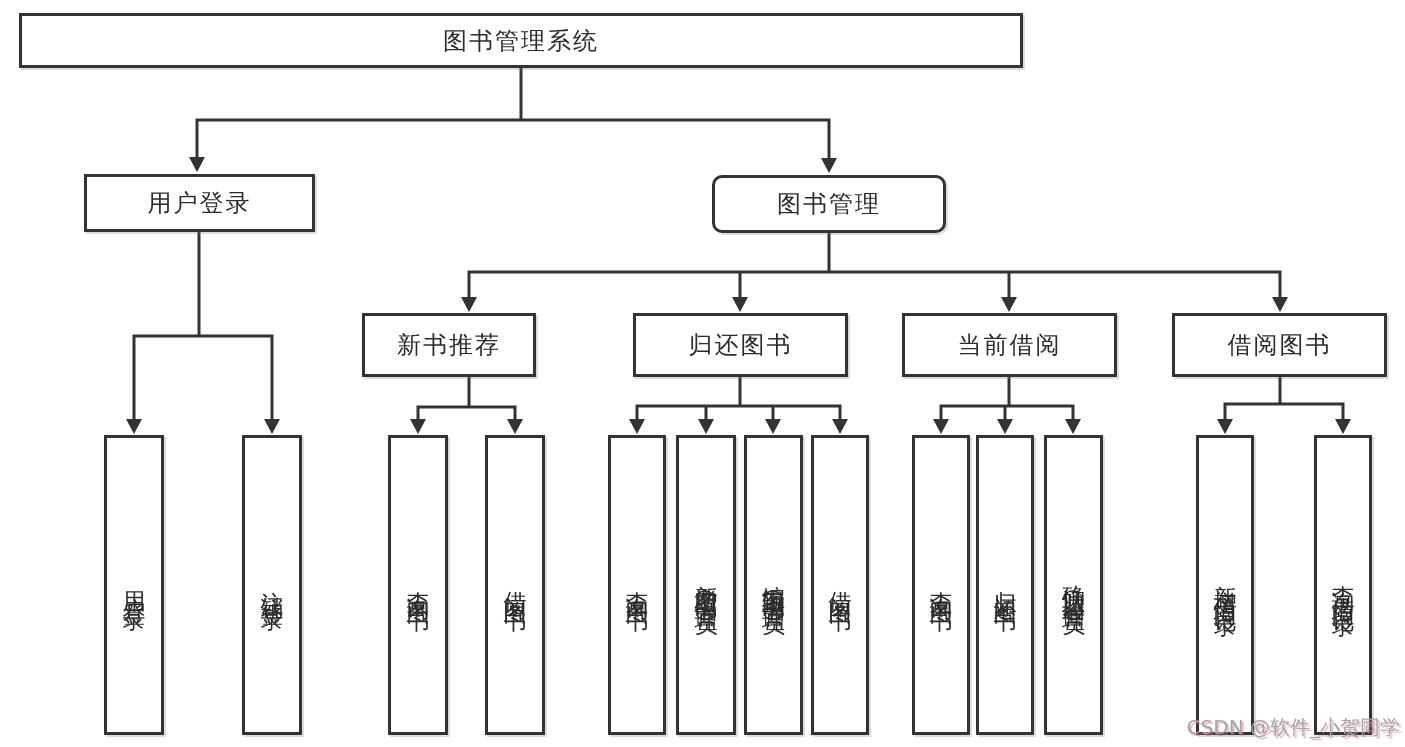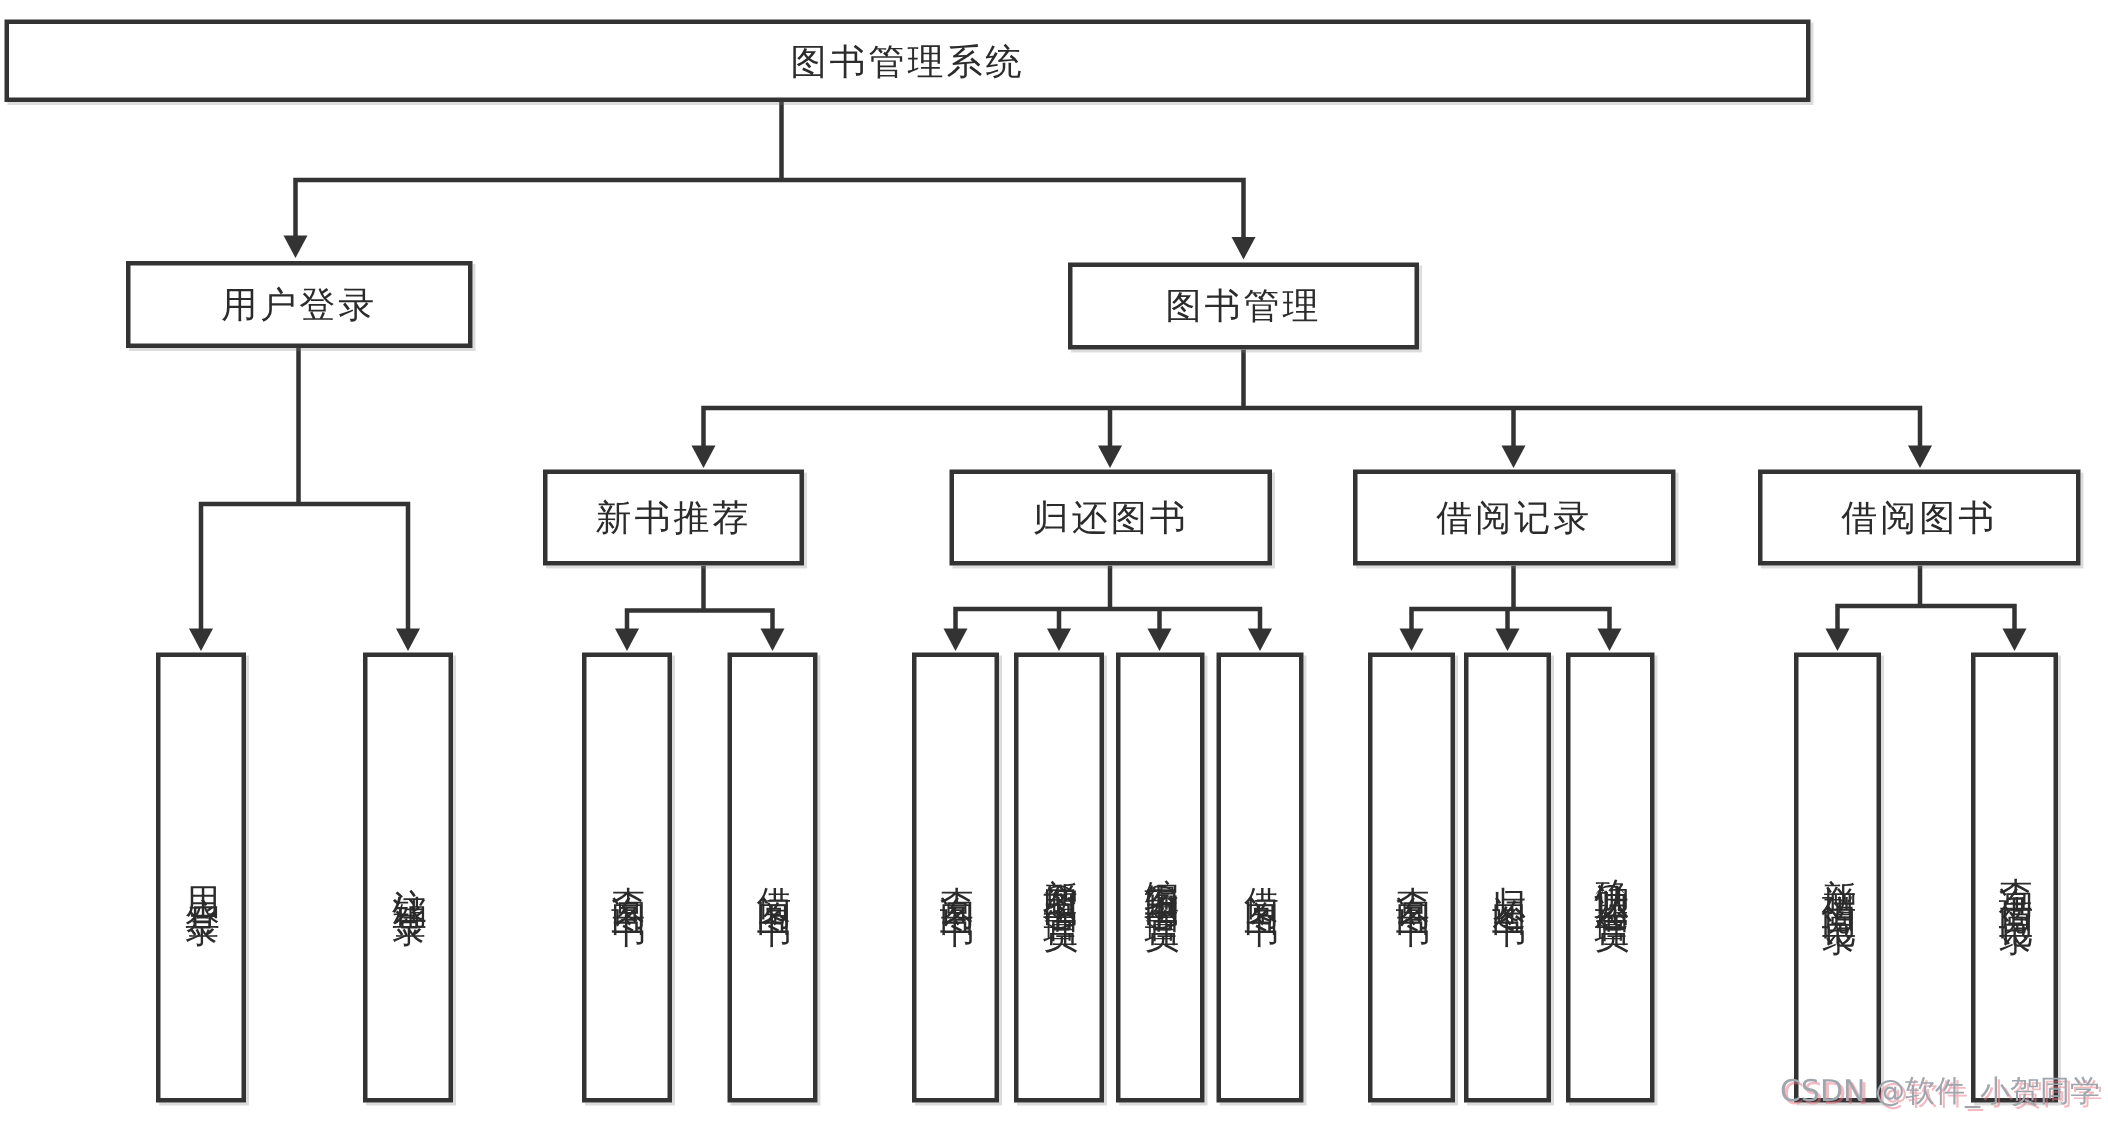--- a/index.html
+++ b/index.html
@@ -92,39 +92,39 @@
       <polygon points="765,419 781,419 773,434"></polygon>
       <polygon points="832,419 848,419 840,434"></polygon>
       <polygon points="933,419 949,419 941,434"></polygon>
       <polygon points="997,419 1013,419 1005,434"></polygon>
       <polygon points="1065,419 1081,419 1073,434"></polygon>
       <polygon points="1217,419 1233,419 1225,434"></polygon>
       <polygon points="1335,419 1351,419 1343,434"></polygon>
     </g>
   </svg>
 
-  <div class="box h" style="left:3px; top:13px; width:1204px; height:55px;">
+  <div class="box h" style="left:19px; top:13px; width:1004px; height:55px;">
     <span>图书管理系统</span>
   </div>
 
   <div class="box h" style="left:84px; top:174px; width:231px; height:58px;">
     <span>用户登录</span>
   </div>
-  <div class="box h" style="left:712px; top:175px; width:234px; height:58px;">
+  <div class="box h" style="left:712px; top:175px; width:234px; height:58px;border-radius:10px;">
     <span>图书管理</span>
   </div>
 
   <div class="box h" style="left:362px; top:313px; width:174px; height:64px;">
     <span>新书推荐</span>
   </div>
   <div class="box h" style="left:633px; top:313px; width:215px; height:64px;">
     <span>归还图书</span>
   </div>
   <div class="box h" style="left:902px; top:313px; width:215px; height:64px;">
-    <span>借阅记录</span>
+    <span>当前借阅</span>
   </div>
   <div class="box h" style="left:1172px; top:313px; width:215px; height:64px;">
     <span>借阅图书</span>
   </div>
 
   <div class="box v" style="left:104px; top:435px; width:60px; height:300px;">
     <span>用户登录</span>
   </div>
   <div class="box v" style="left:242px; top:435px; width:60px; height:300px;">
     <span>注销登录</span>

